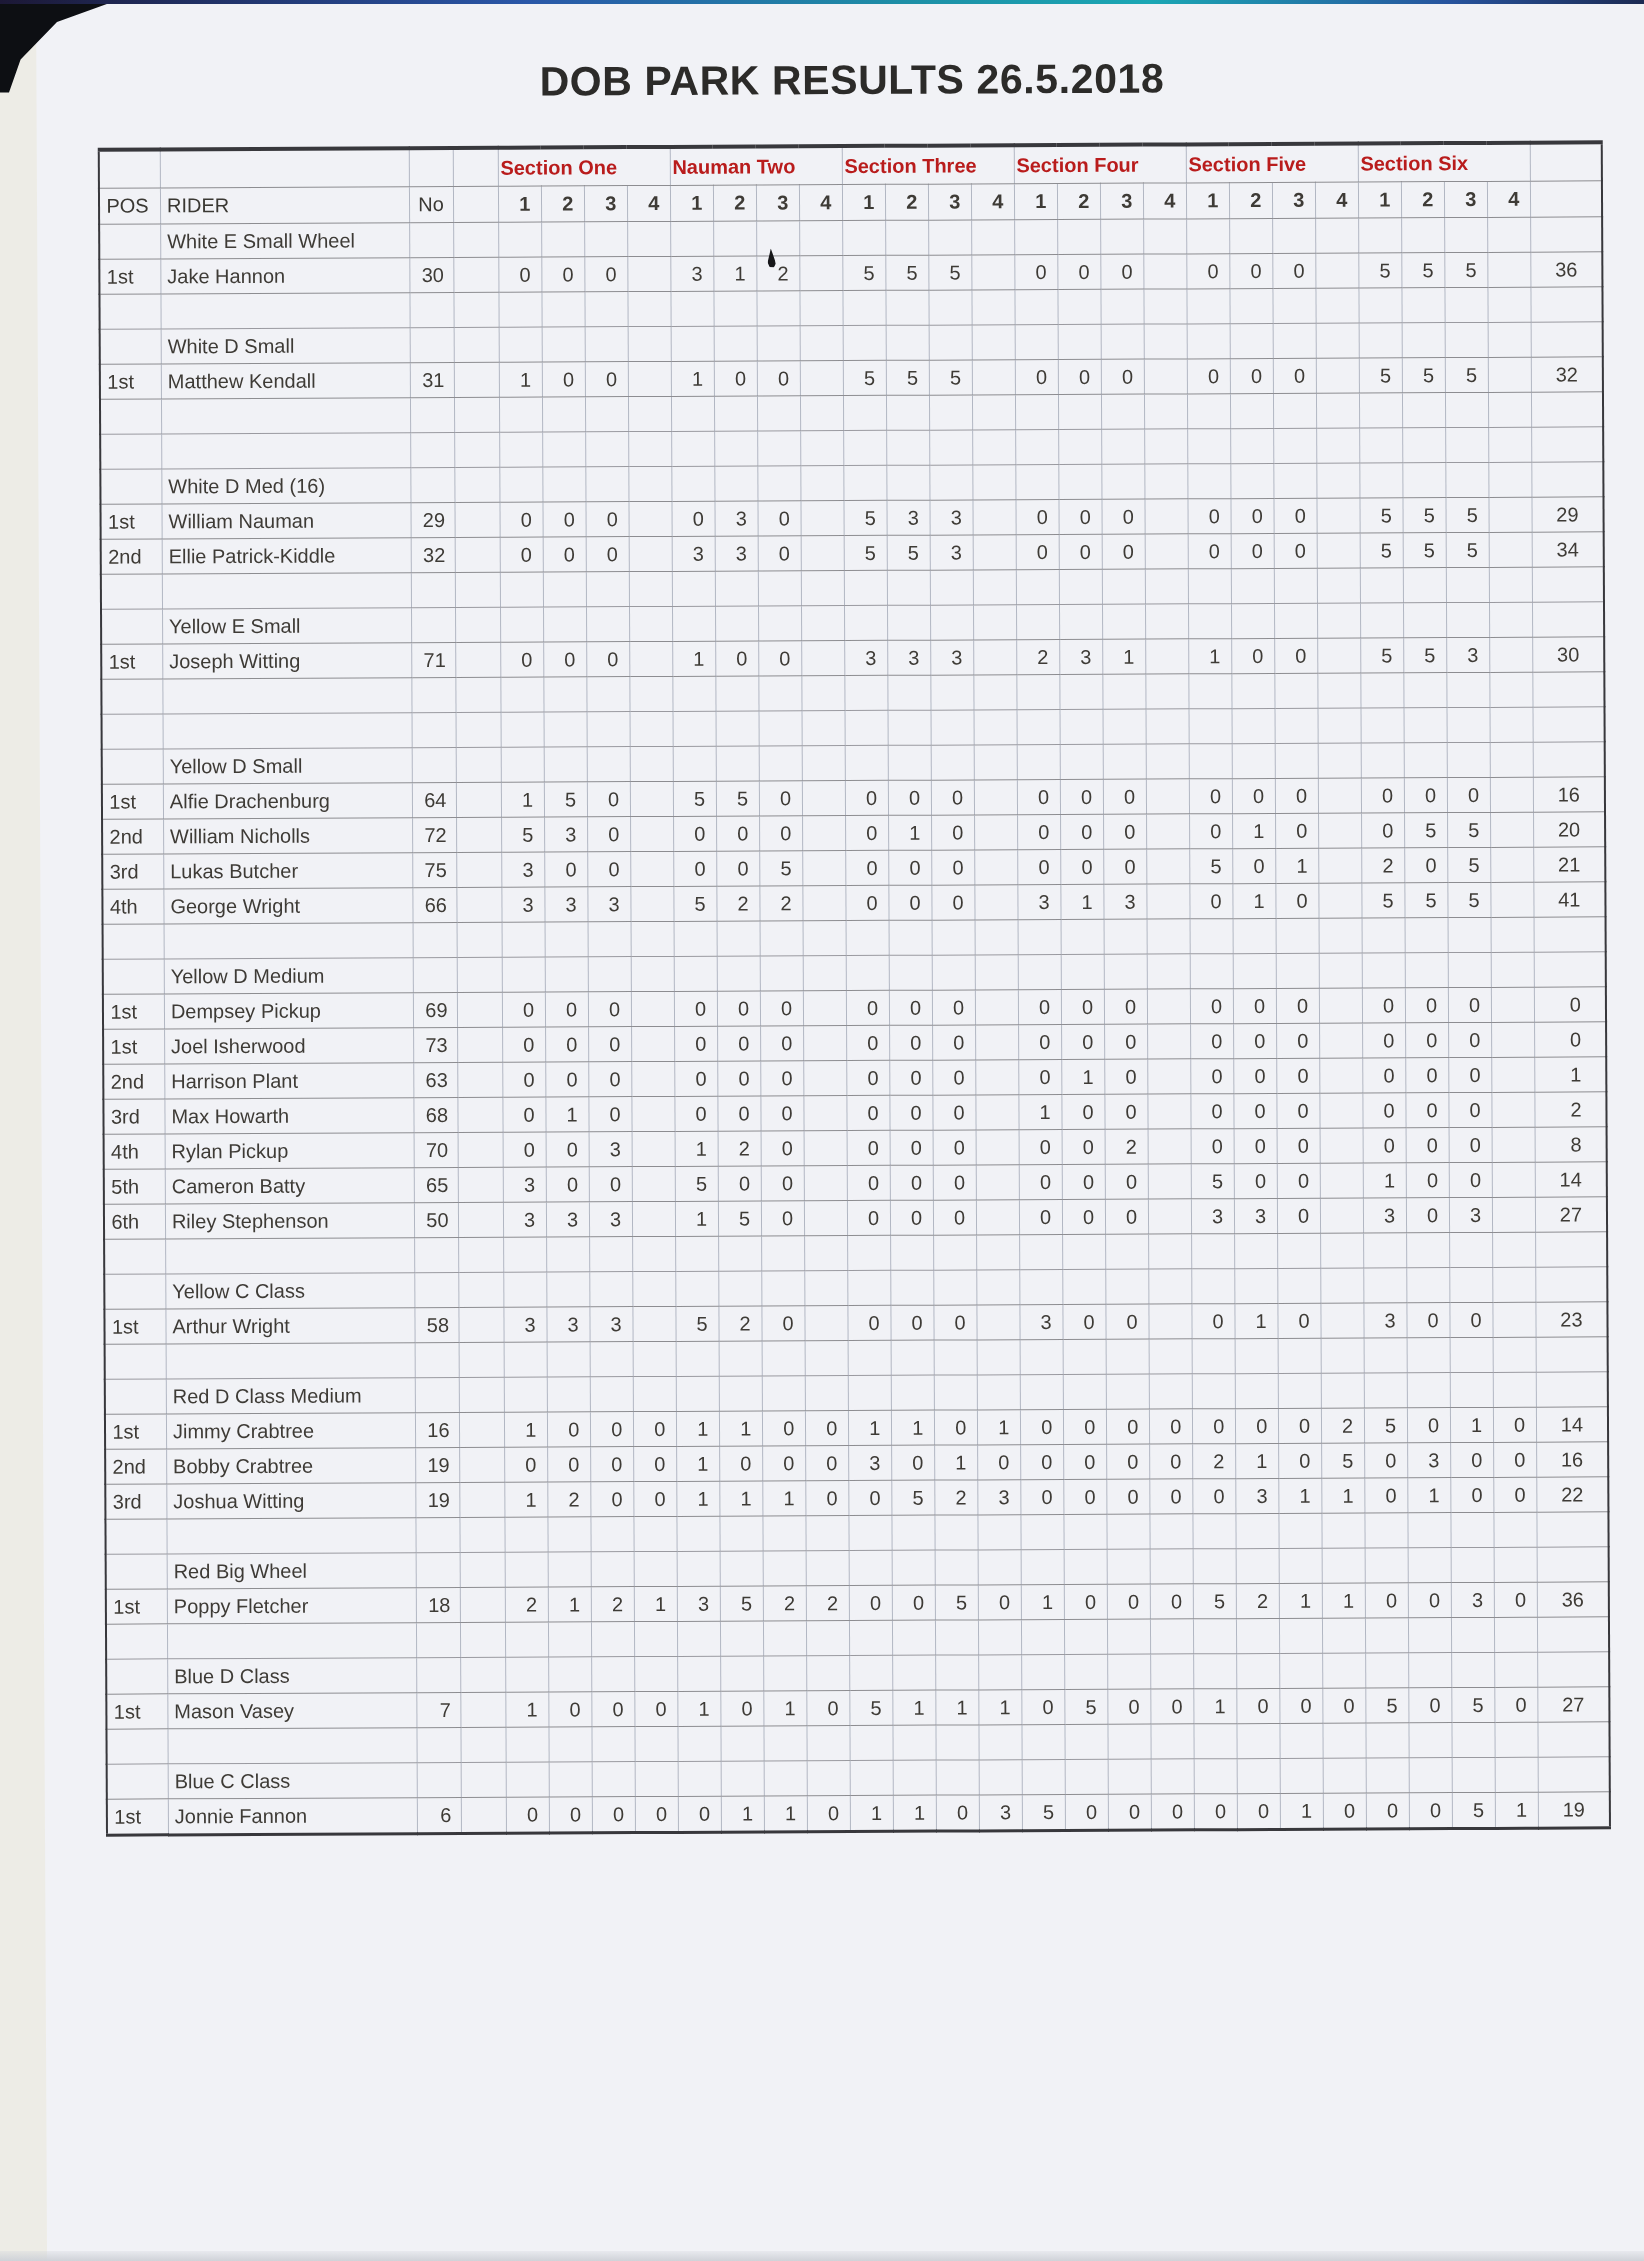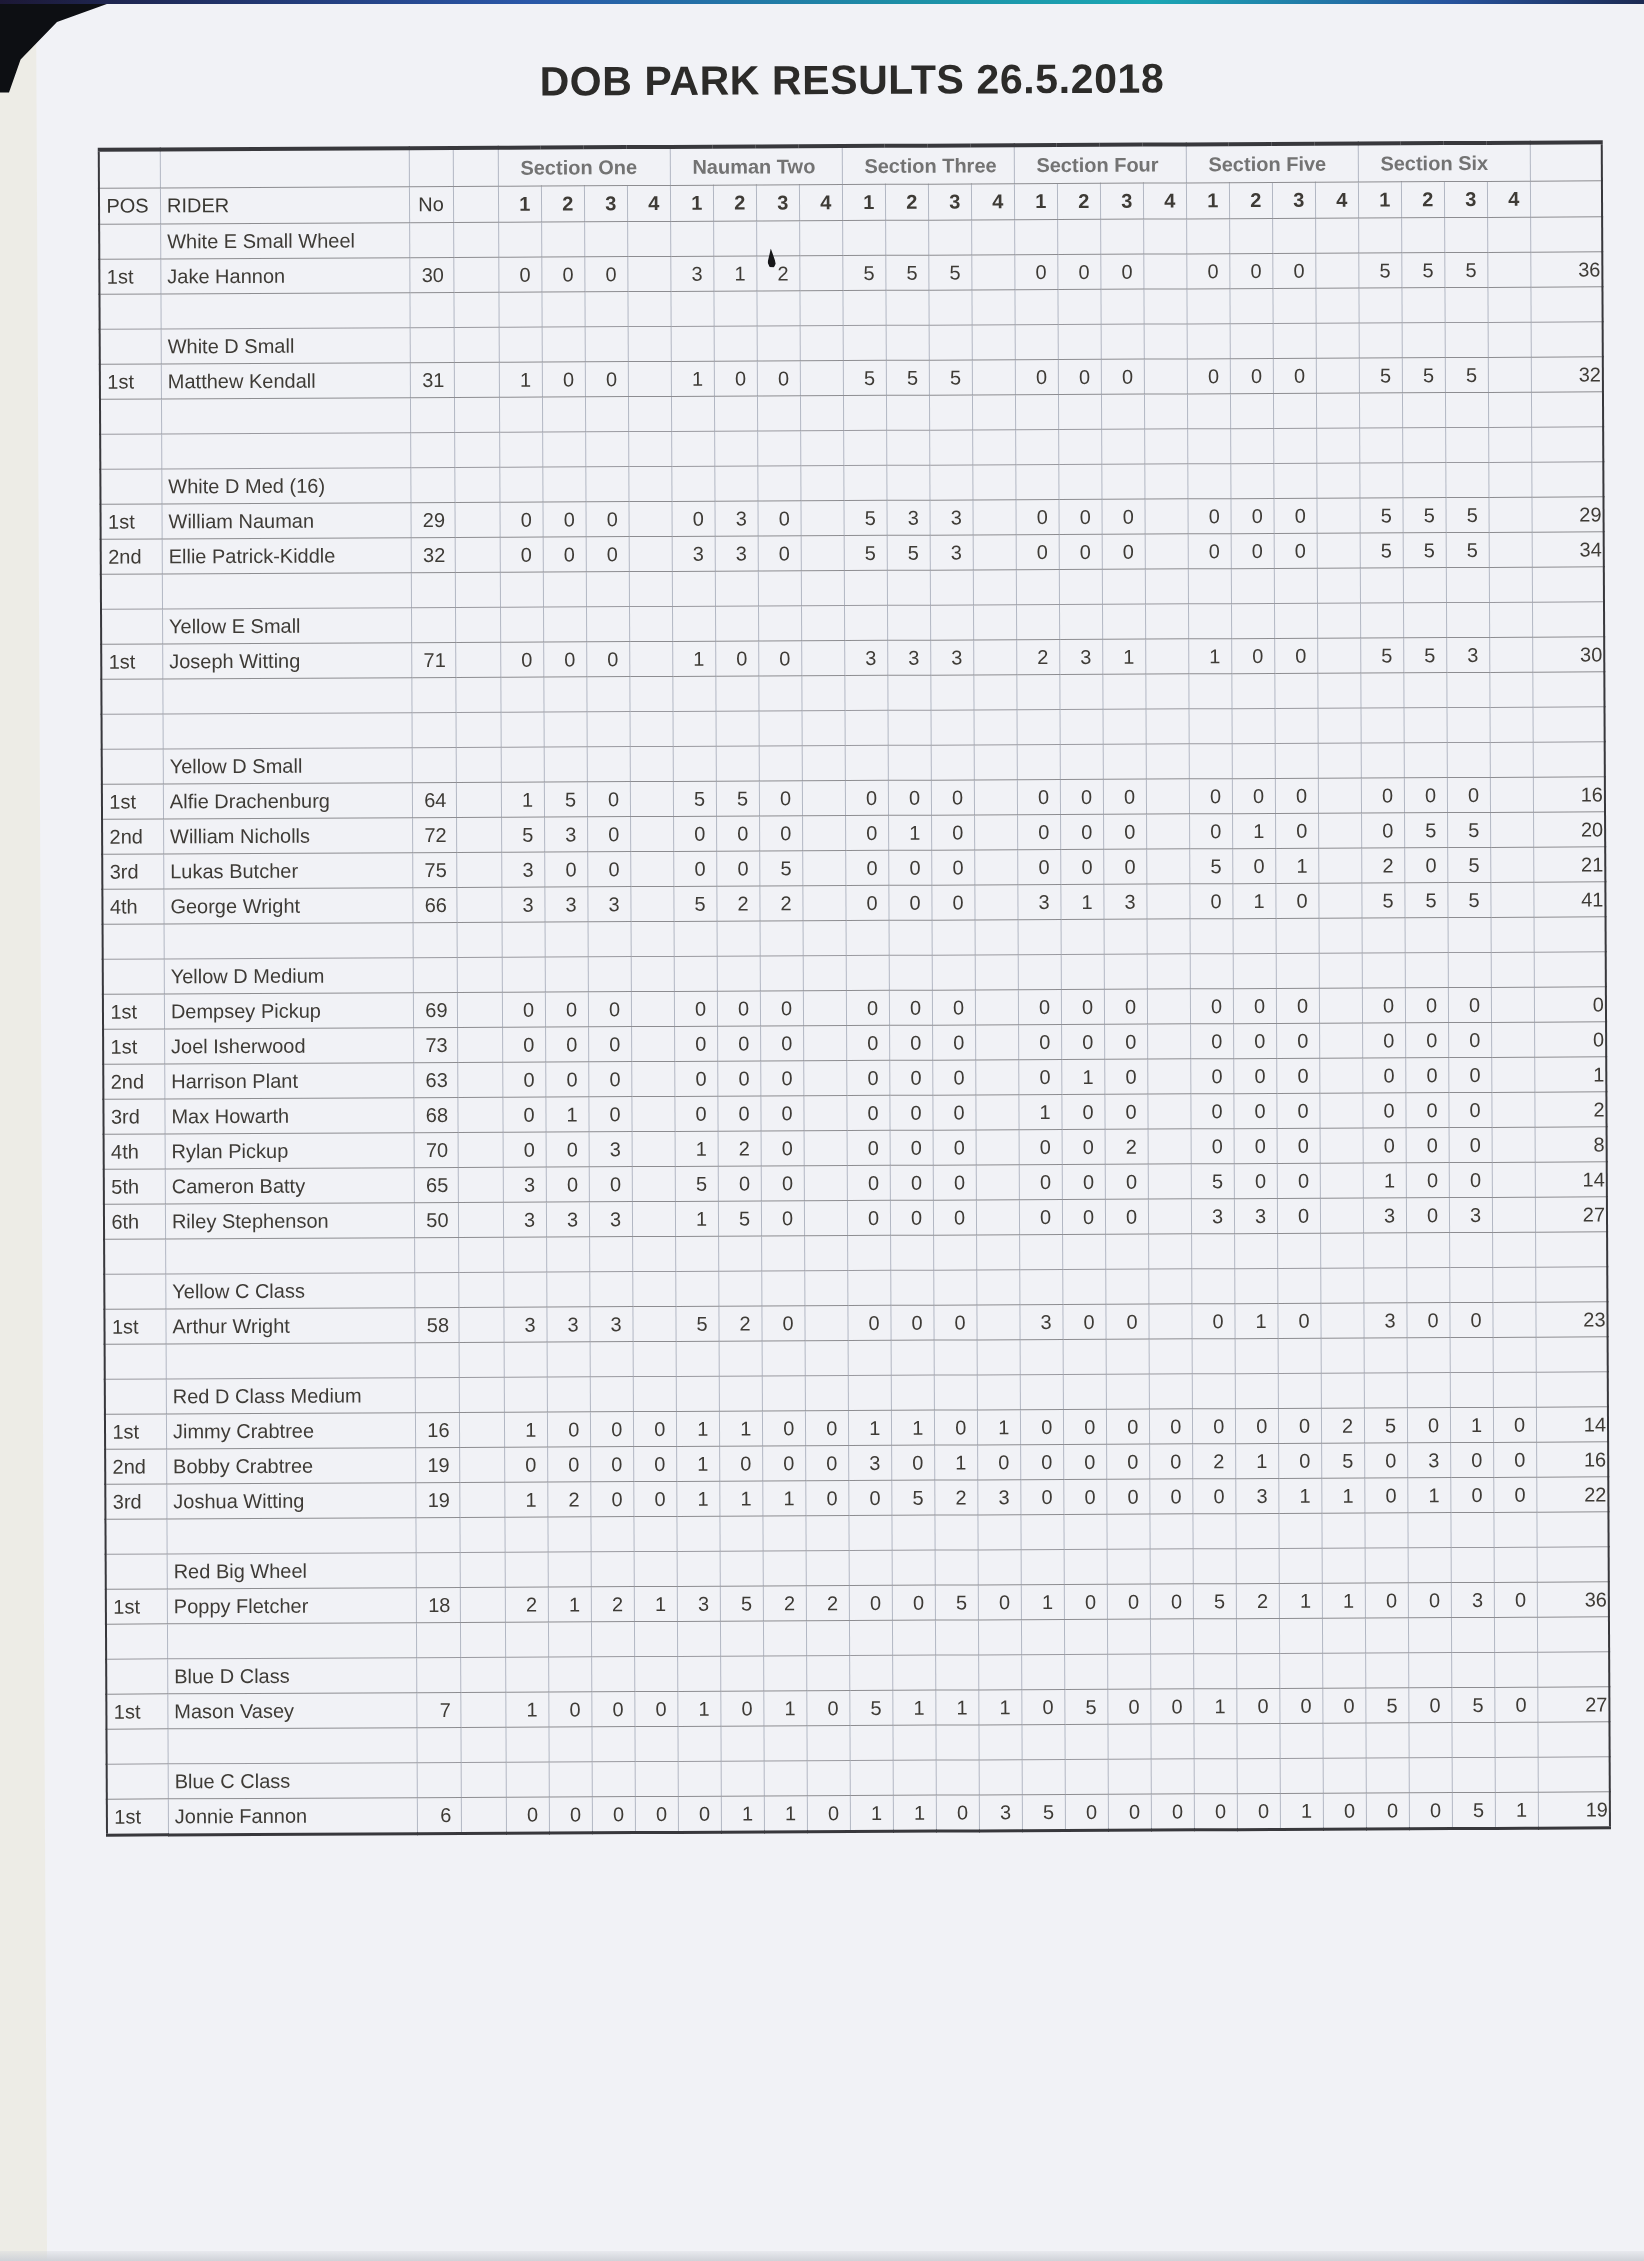--- a/index.html
+++ b/index.html
@@ -46,28 +46,28 @@
     height:34px;padding:0;
     border-right:1.3px solid #b2b7c3;
     border-bottom:1.3px solid #8d8d91;
     font-size:20px;color:#3e3b36;
     white-space:nowrap;overflow:hidden;
     vertical-align:middle;
   }
   tr.gap td{border-bottom-color:#9a9aa0;}
   tr.head-label td{height:36px;}
   tr.head-nums td{height:35px;}
-  td.sec-lbl{font-weight:700;color:#737373;text-align:left;padding-left:22px;}
+  td.sec-lbl{font-weight:700;color:#b91c1c;text-align:left;padding-left:2px;}
   td.colhead{color:#3a3833;}
   td.att{font-weight:700;}
   td.left{text-align:left;padding-left:6.4px;}
   td.right{text-align:right;padding-right:9px;}
   td.score{text-align:right;padding-right:10.3px;}
   td.no-h{text-align:center;}
-  td.total{text-align:right;padding-right:1px;margin-left:37px;}
+  td.total{text-align:right;padding-right:24px;margin-left:37px;}
   .ink-mark{
     position:absolute;left:730px;top:258px;width:8.4px;height:19.3px;z-index:5;
     background:#17171a;
     clip-path:polygon(48% 0,68% 30%,100% 80%,70% 100%,22% 96%,0 72%,30% 28%);
     transform:rotate(-3deg);
   }
 </style>
 </head>
 <body>
 

